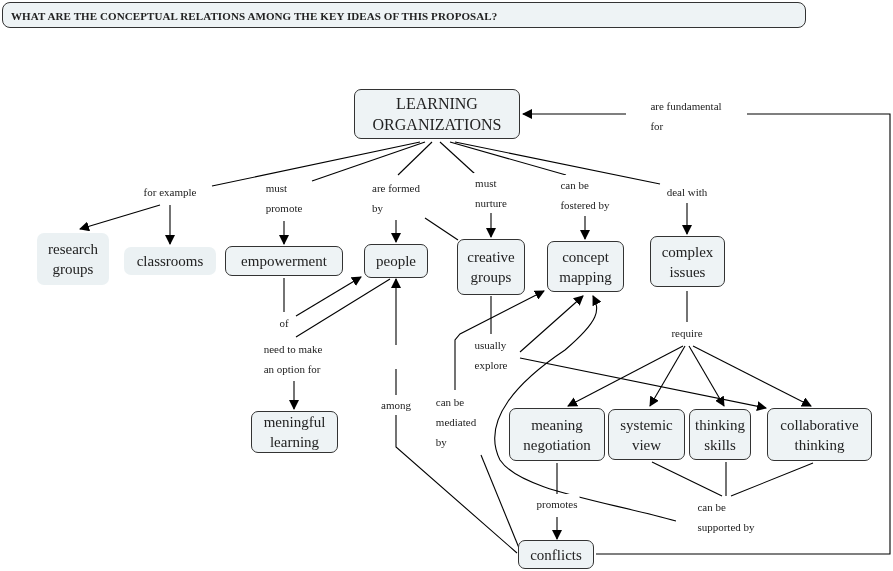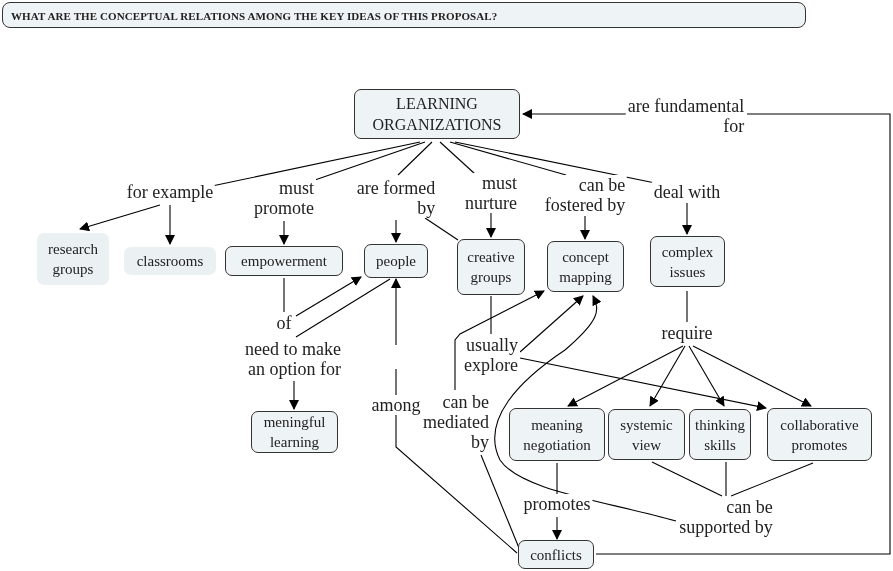--- a/index.html
+++ b/index.html
@@ -14,21 +14,21 @@
     svg#links { position: absolute; left: 0; top: 0; }
     .node {
       position: absolute; box-sizing: border-box; background: #eef3f5;
       border: 1px solid #333; border-radius: 7px; text-align: center;
       font-size: 15px; line-height: 20px; display: flex; align-items: center;
       justify-content: center; white-space: pre-line;
     }
     .node.noborder { border: none; background: #ebf1f3; }
     .node.root { font-size: 16px; line-height: 21px; }
     .lbl {
-      position: absolute; text-align: right; font-size: 18px; line-height: 20px;
+      position: absolute; text-align: left; font-size: 11px; line-height: 20px;
       background: #fff; white-space: pre-line; transform: translateX(-50%);
       padding: 0 2px;
     }
   </style>
 </head>
 <body>
 
 <div id="title-box">WHAT ARE THE CONCEPTUAL RELATIONS AMONG THE KEY IDEAS OF THIS PROPOSAL?</div>
 
 <svg id="links" width="893" height="571">
@@ -105,21 +105,21 @@
 issues</div>
 <div class="node" style="left:251px;top:411px;width:87px;height:42px;">meningful
 learning</div>
 <div class="node" style="left:509px;top:408px;width:96px;height:53px;">meaning
 negotiation</div>
 <div class="node" style="left:608px;top:409px;width:77px;height:51px;">systemic
 view</div>
 <div class="node" style="left:689px;top:409px;width:62px;height:51px;">thinking
 skills</div>
 <div class="node" style="left:767px;top:408px;width:105px;height:53px;">collaborative
-promotes</div>
+thinking</div>
 <div class="node" style="left:518px;top:540px;width:76px;height:29px;">conflicts</div>
 
 <div class="lbl" style="left:170px;top:182px;">for example</div>
 <div class="lbl" style="left:284px;top:178px;">must
 promote</div>
 <div class="lbl" style="left:396px;top:178px;">are formed
 by</div>
 <div class="lbl" style="left:491px;top:173px;">must
 nurture</div>
 <div class="lbl" style="left:585px;top:175px;">can be

